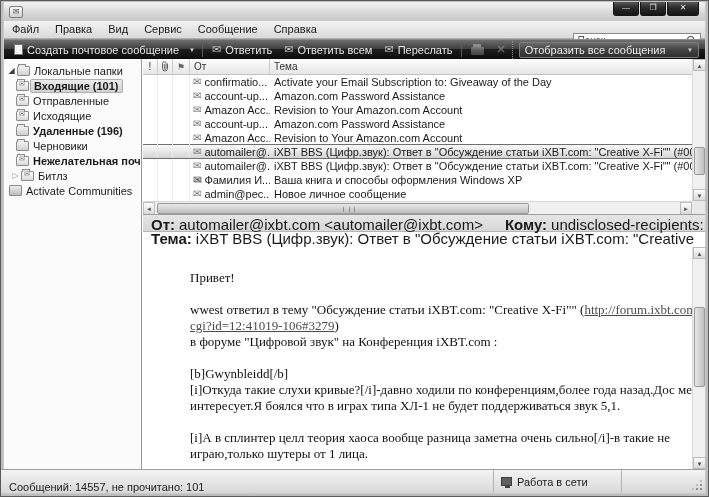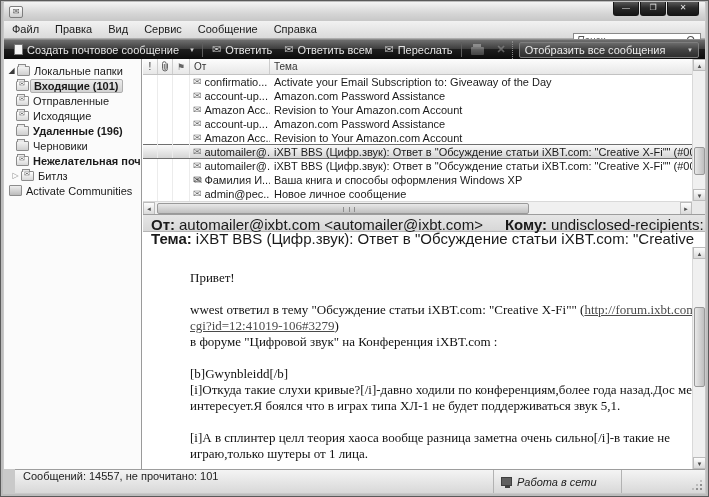--- a/index.html
+++ b/index.html
@@ -142,26 +142,26 @@
 
   
   .pbody { position:absolute; top:188px; left:0; right:13px; bottom:0; background:#fff;
            overflow:hidden; font-family:"Liberation Serif", serif; font-size:13px;
            line-height:16px; color:#111; padding:23px 0 0 11px;margin-left:36px; }
   .pbody .blk { width:540px; }
   .mt { margin-top:16px; }
   .blink { color:#4a4a4a; text-decoration:underline; word-break:break-all; }
 
   
-  .statusbar { position:absolute; left:14px; right:3px; bottom:3px; height:24px;
+  .statusbar { position:absolute; left:0; right:3px; bottom:3px; height:24px;
                background:linear-gradient(#f4f4f4,#d8d8d8); border-top:1px solid #9d9d9d;
-               display:flex; align-items:flex-start; font-size:11px; color:#222; }
+               display:flex; align-items:flex-end; font-size:11px; color:#222; }
   .sb-left { flex:1; padding-left:8px; white-space:nowrap; overflow:hidden; }
   .sb-net { width:128px; height:100%; border-left:1px solid #b2b2b2; display:flex;
-            align-items:center; gap:5px; padding-left:7px; white-space:nowrap;font-style:italic; }
+            align-items:center; gap:5px; padding-left:7px; white-space:nowrap; }
   .net-ico { width:11px; height:9px; background:#5f5f5f; border:1px solid #3f3f3f; position:relative; flex:none; }
   .net-ico::after { content:""; position:absolute; left:3px; bottom:-3px; width:5px; height:2px; background:#3f3f3f; }
   .sb-end { width:84px; height:100%; border-left:1px solid #b2b2b2; position:relative; }
   .grip { position:absolute; right:3px; bottom:3px; width:2px; height:2px; background:#8f8f8f;
           box-shadow:-4px 0 #8f8f8f, 0 -4px #8f8f8f, -8px 0 #bdbdbd, -4px -4px #bdbdbd, 0 -8px #bdbdbd; }
 </style>
 </head>
 <body>
 
 <div class="window">

